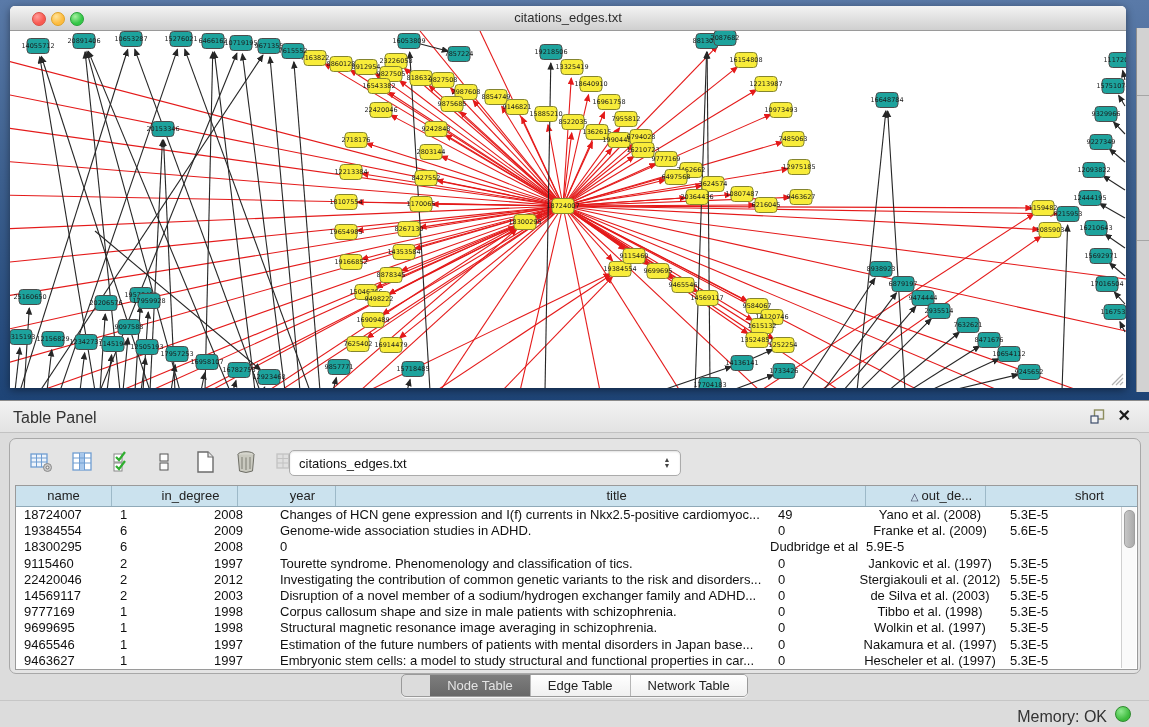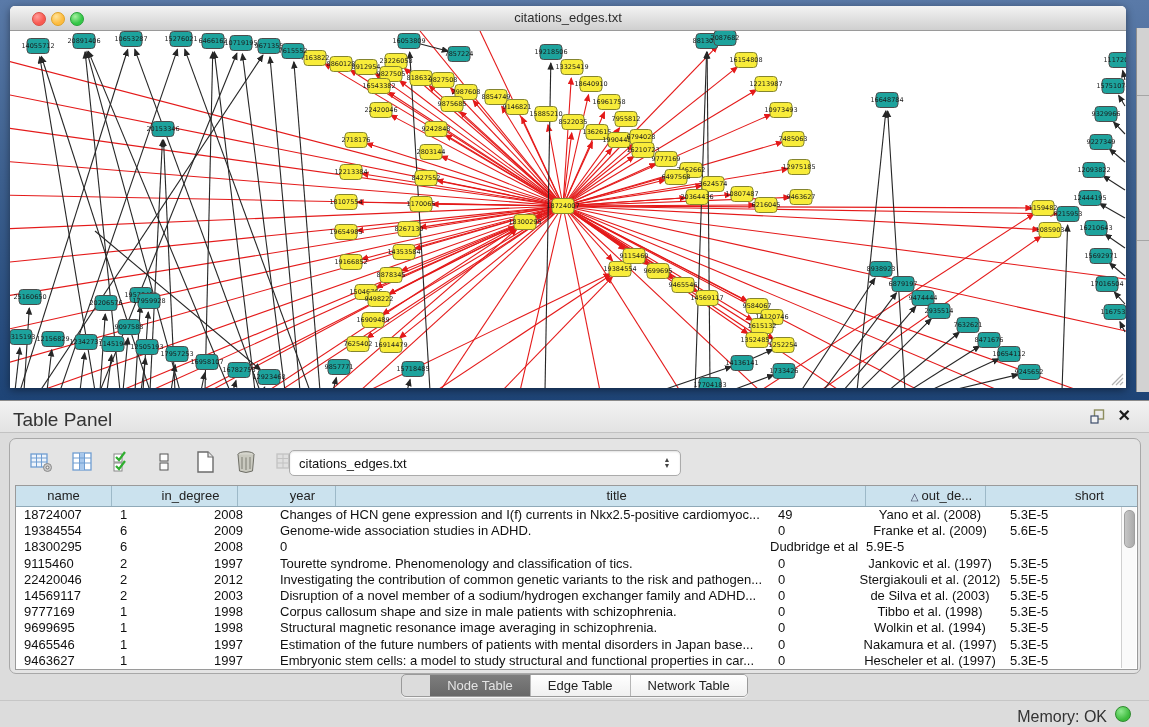--- a/index.html
+++ b/index.html
@@ -27,21 +27,21 @@
   .win-title{position:absolute;left:0;right:0;top:4px;text-align:center;font-size:13px;color:#2d2d2d;}
   .canvas{position:absolute;left:0;top:25px;width:1116px;height:357px;background:#fff;overflow:hidden;}
   .canvas svg{display:block;}
   .grip{position:absolute;right:2px;bottom:2px;width:16px;height:16px;opacity:.65;}
 
   
   .table-panel{position:absolute;left:0;top:400px;width:1149px;height:327px;background:#dcdcdc;
                border-top:1px solid #8b8b8b;}
   .panel-header{position:relative;height:31px;background:linear-gradient(180deg,#f2f2f2,#e3e3e3);
                 border-bottom:1px solid #c2c2c2;}
-  .panel-title{position:absolute;left:13px;top:8px;font-size:19px;color:#333;}
+  .panel-title{position:absolute;left:13px;top:8px;font-size:16px;color:#333;}
   .panel-float{position:absolute;right:44px;top:8px;width:15px;height:15px;cursor:pointer;}
   .panel-close{position:absolute;right:18px;top:5px;font-size:16px;font-weight:bold;color:#1b1b1b;cursor:pointer;}
 
   .panel-body{position:absolute;left:9px;top:37px;width:1130px;height:234px;
               background:#e4e4e4;border:1px solid #a8a8a8;border-radius:7px;}
 
   .toolbar{position:absolute;left:8px;top:6px;height:34px;display:flex;align-items:center;}
   .tbtn{width:30px;height:30px;margin-right:3px;display:flex;align-items:center;justify-content:center;
         background:transparent;border:none;padding:0;cursor:pointer;margin-left:8px;}
   .fx{font-family:"Liberation Serif",serif;font-style:italic;font-weight:bold;font-size:15px;color:#222;}
@@ -888,21 +888,21 @@
               <div class="td">1997</div>
               <div class="td">Tourette syndrome. Phenomenology and classification of tics.</div>
               <div class="td">0</div>
               <div class="td c-short">Jankovic et al. (1997)</div>
               <div class="td">5.3E-5</div>
             </div>
             <div class="trow">
               <div class="td">22420046</div>
               <div class="td">2</div>
               <div class="td">2012</div>
-              <div class="td">Investigating the contribution of common genetic variants to the risk and pathogen...</div>
+              <div class="td">Investigating the contribution of common genetic variants to the risk and disorders...</div>
               <div class="td">0</div>
               <div class="td c-short">Stergiakouli et al. (2012)</div>
               <div class="td">5.5E-5</div>
             </div>
             <div class="trow">
               <div class="td">14569117</div>
               <div class="td">2</div>
               <div class="td">2003</div>
               <div class="td">Disruption of a novel member of a sodium/hydrogen exchanger family and ADHD...</div>
               <div class="td">0</div>
@@ -917,21 +917,21 @@
               <div class="td">0</div>
               <div class="td c-short">Tibbo et al. (1998)</div>
               <div class="td">5.3E-5</div>
             </div>
             <div class="trow">
               <div class="td">9699695</div>
               <div class="td">1</div>
               <div class="td">1998</div>
               <div class="td">Structural magnetic resonance image averaging in schizophrenia.</div>
               <div class="td">0</div>
-              <div class="td c-short">Wolkin et al. (1994)</div>
+              <div class="td c-short">Wolkin et al. (1997)</div>
               <div class="td">5.3E-5</div>
             </div>
             <div class="trow">
               <div class="td">9465546</div>
               <div class="td">1</div>
               <div class="td">1997</div>
               <div class="td">Estimation of the future numbers of patients with mental disorders in Japan base...</div>
               <div class="td">0</div>
               <div class="td c-short">Nakamura et al. (1997)</div>
               <div class="td">5.3E-5</div>

